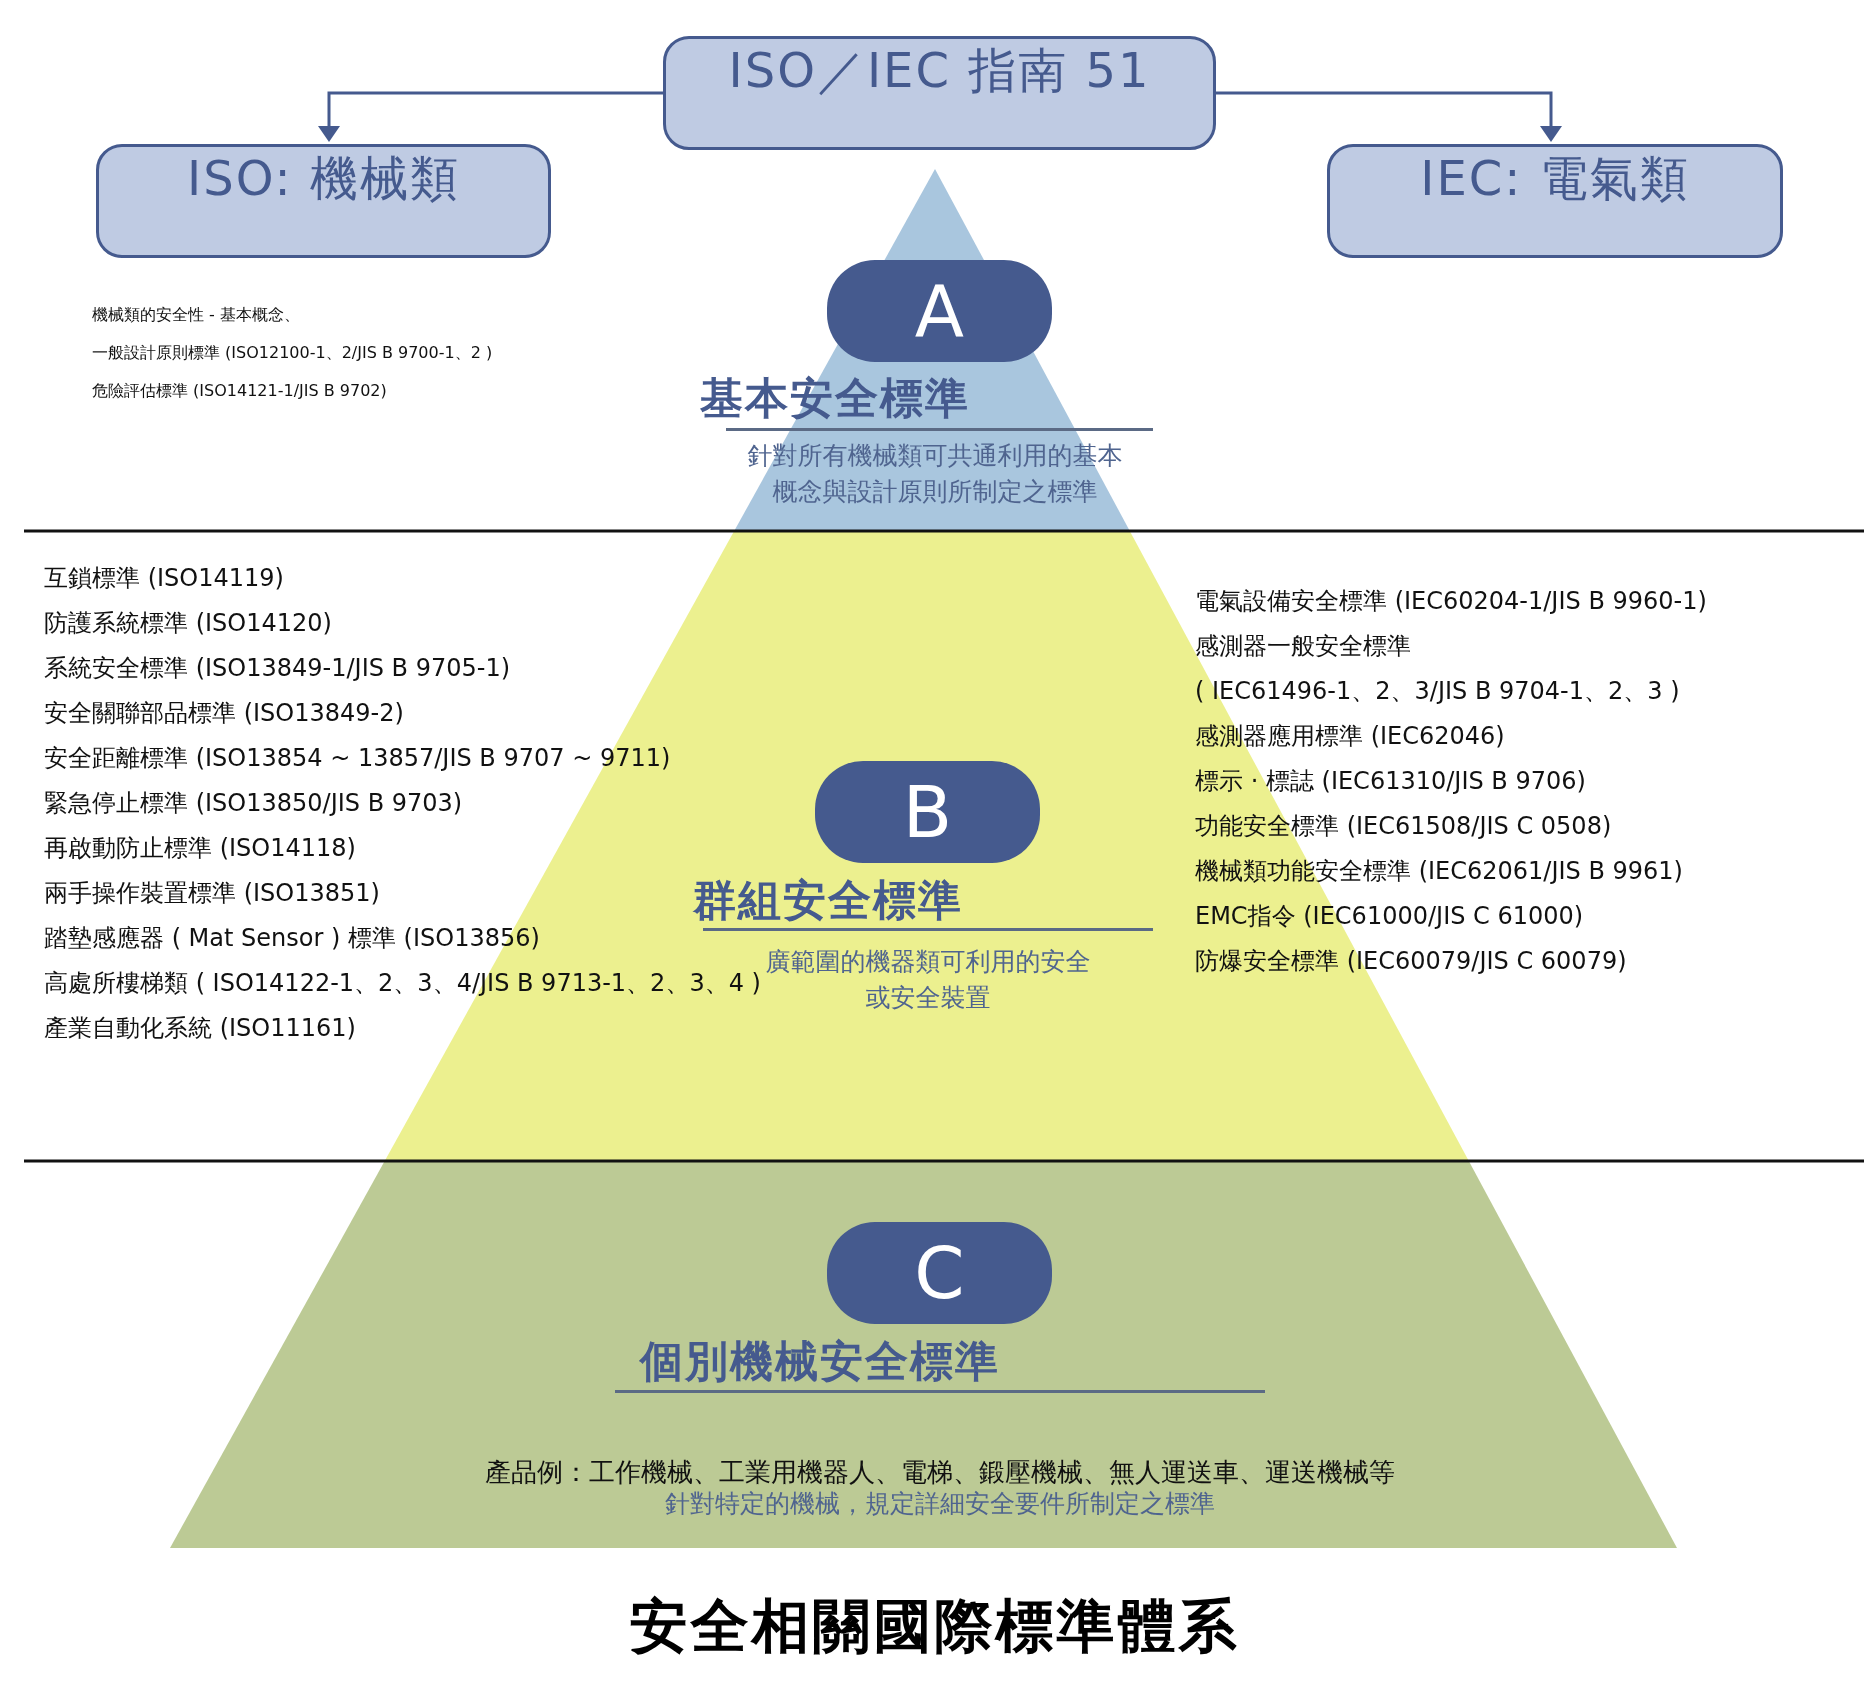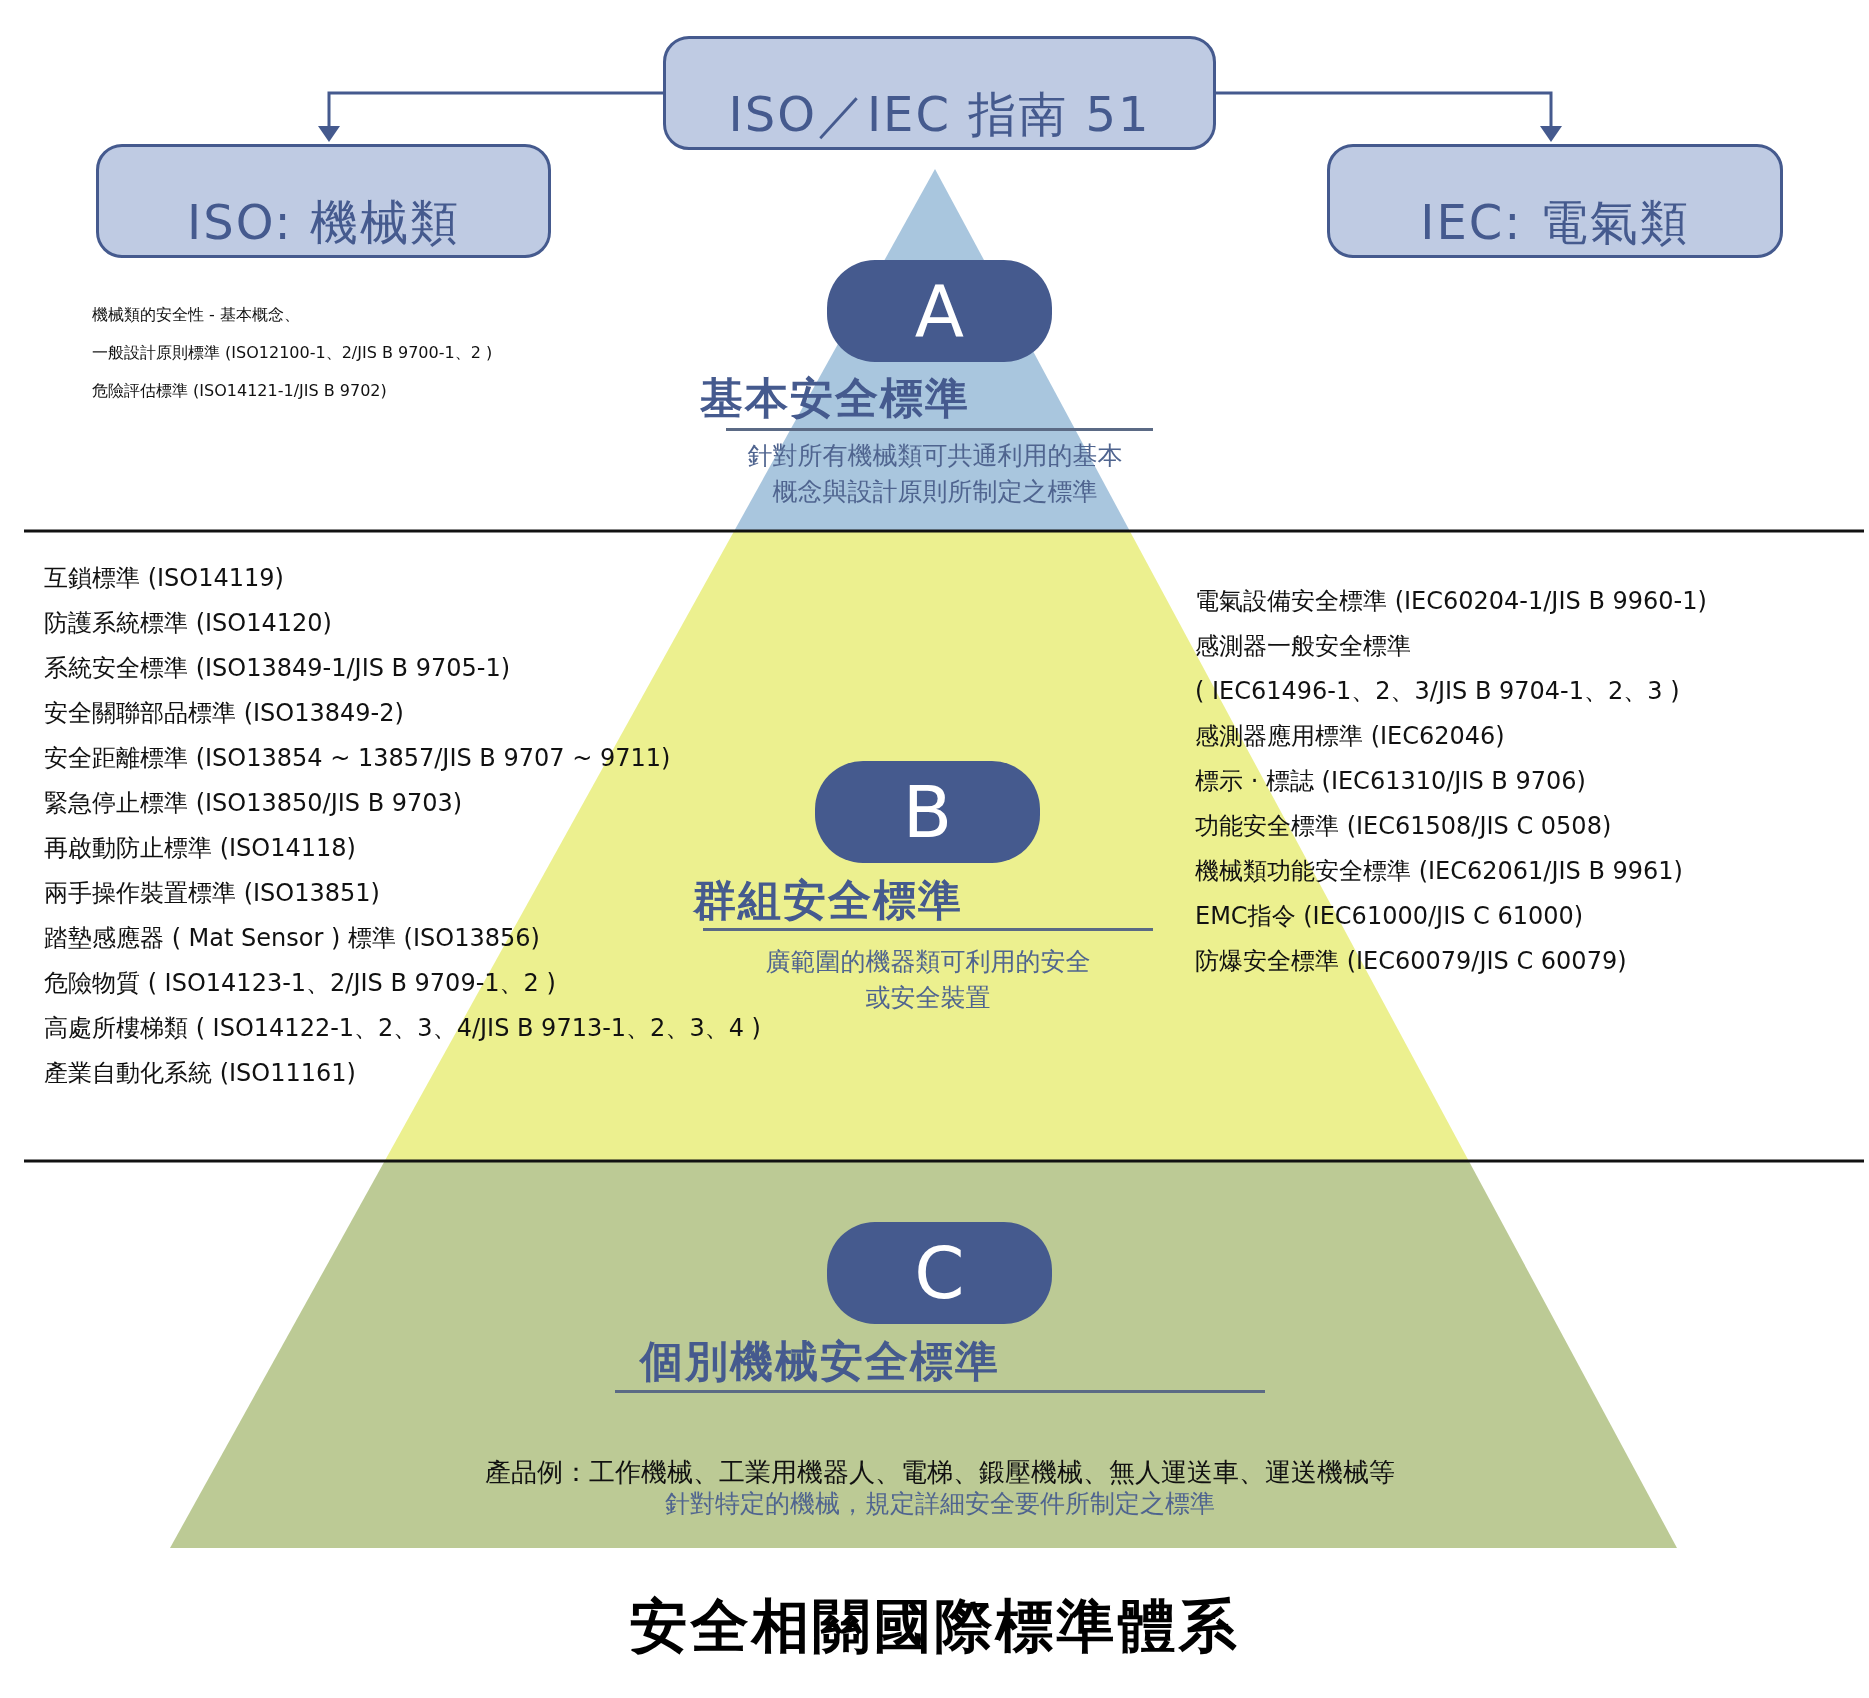--- a/index.html
+++ b/index.html
@@ -1,21 +1,21 @@
 <!DOCTYPE html>
 <html><head>
 <meta charset="utf-8">
 <style>
   html, body { margin:0; padding:0; background:#ffffff; }
   body { width:1869px; height:1698px; position:relative; overflow:hidden;
          font-family:"DejaVu Sans","Liberation Sans",sans-serif; }
   .abs { position:absolute; }
   svg.bg { position:absolute; left:0; top:0; }
   .topbox { background:#bfcbe3; border:3px solid #455a8e; border-radius:26px;
-            display:flex; align-items:flex-end; justify-content:center;
+            display:flex; align-items:flex-start; justify-content:center;
             color:#455a8e; box-sizing:border-box; }
   .topbox span { font-size:48px; letter-spacing:2px; }
   .pill { background:#455a8e; border-radius:48px; color:#ffffff;
           display:flex; align-items:center; justify-content:center; box-sizing:border-box; }
   .pill span { font-size:72px; }
   .lvl-title { color:#455a8e; font-size:43px; text-align:left; font-weight:bold; letter-spacing:2px; }
   .lvl-rule { height:3px; background:#5b6a85; }
   .lvl-desc { color:#4f648f; font-size:25px; text-align:center; line-height:36px; }
   .list { color:#111111; font-size:24px; }
   .list div { height:45px; line-height:45px; white-space:nowrap; }
@@ -76,21 +76,20 @@
 <div class="abs list" style="left:44px;top:556px;">
   <div>互鎖標準 (ISO14119)</div>
   <div>防護系統標準 (ISO14120)</div>
   <div>系統安全標準 (ISO13849-1/JIS B 9705-1)</div>
   <div>安全關聯部品標準 (ISO13849-2)</div>
   <div>安全距離標準 (ISO13854 ~ 13857/JIS B 9707 ~ 9711)</div>
   <div>緊急停止標準 (ISO13850/JIS B 9703)</div>
   <div>再啟動防止標準 (ISO14118)</div>
   <div>兩手操作裝置標準 (ISO13851)</div>
   <div>踏墊感應器 ( Mat Sensor ) 標準 (ISO13856)</div>
-  <div>危險物質 ( ISO14123-1、2/JIS B 9709-1、2 )</div>
   <div>高處所樓梯類 ( ISO14122-1、2、3、4/JIS B 9713-1、2、3、4 )</div>
   <div>產業自動化系統 (ISO11161)</div>
 </div>
 <div class="abs list" style="left:1195px;top:579px;">
   <div>電氣設備安全標準 (IEC60204-1/JIS B 9960-1)</div>
   <div>感測器一般安全標準</div>
   <div>( IEC61496-1、2、3/JIS B 9704-1、2、3 )</div>
   <div>感測器應用標準 (IEC62046)</div>
   <div>標示 · 標誌 (IEC61310/JIS B 9706)</div>
   <div>功能安全標準 (IEC61508/JIS C 0508)</div>

